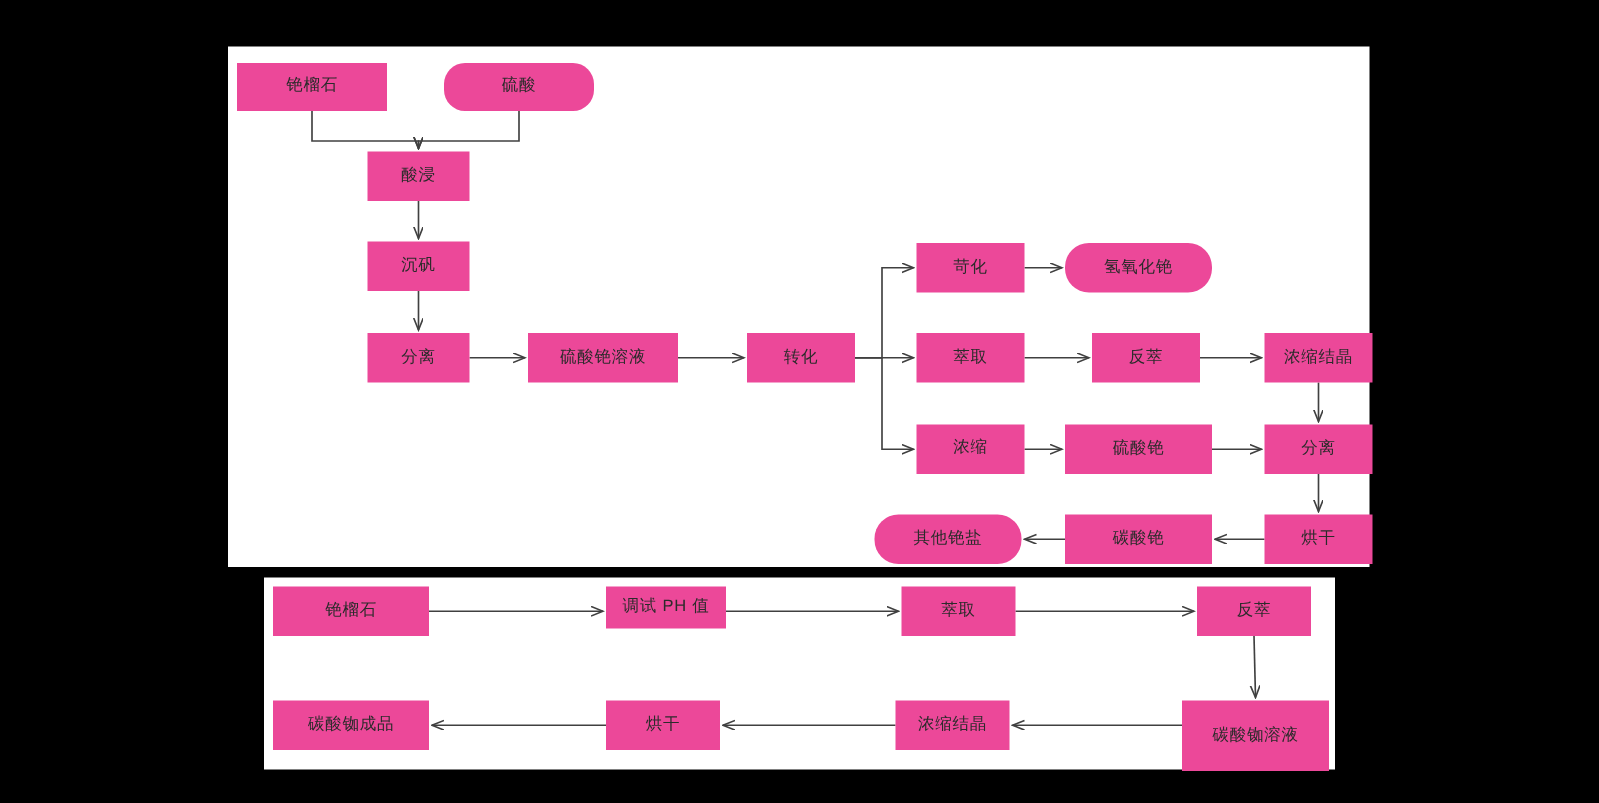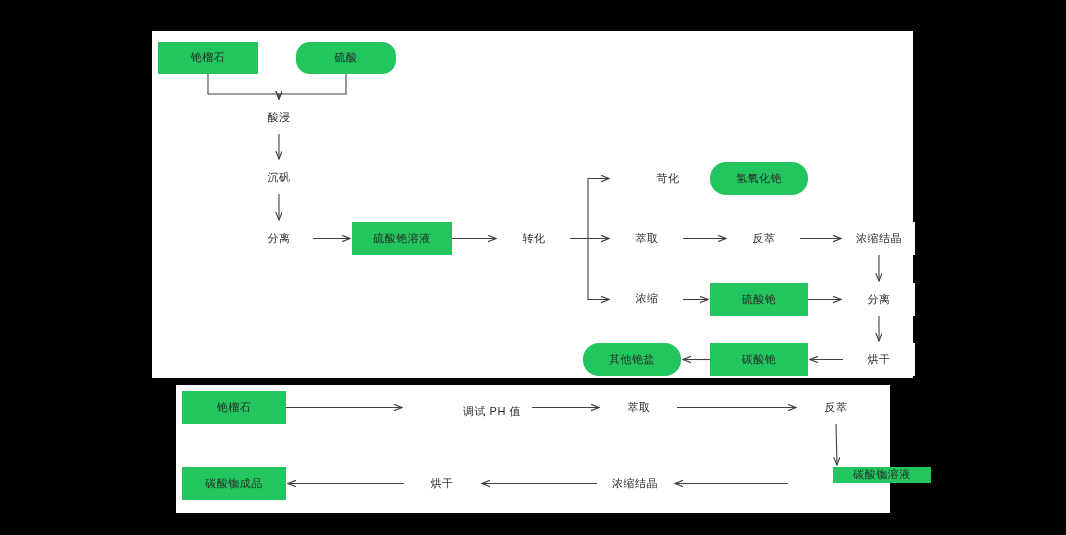--- a/index.html
+++ b/index.html
@@ -7,22 +7,22 @@
        font-family:"Liberation Sans","DejaVu Sans",sans-serif;}
   #stage{position:relative;width:1066px;height:535px;background:#000;}
   .panel{position:absolute;background:#ffffff;}
   #panel-top{left:152px;top:31px;width:761px;height:347px;}
   #panel-bottom{left:176px;top:385px;width:714px;height:128px;}
   svg.edges{position:absolute;left:0;top:0;width:1066px;height:535px;
             pointer-events:none;overflow:visible;}
   .node{position:absolute;display:flex;align-items:center;justify-content:center;
         box-sizing:border-box;font-size:11px;color:#2b2b2b;letter-spacing:.5px;
         line-height:1.2;text-align:center;white-space:nowrap;}
-  .node.peach{background:#22c55e;}
-  .node.blue{background:#ffffff;}
+  .node.peach{background:#ec4899;}
+  .node.blue{background:#ec4899;}
 </style>
 </head>
 <body>
 
 <div id="stage">
 
   <div class="panel" id="panel-top"></div>
   <div class="panel" id="panel-bottom"></div>
 
   <svg class="edges" id="edge-layer">
@@ -75,21 +75,21 @@
       </div>
       <div class="node blue" style="left: 245px; top: 222px; width: 68px; height: 33px;">
         <span>分离</span>
       </div>
       <div class="node peach" style="left: 352px; top: 222px; width: 100px; height: 33px; align-items: center;">
         <span>硫酸铯溶液</span>
       </div>
       <div class="node blue" style="left: 498px; top: 222px; width: 72px; height: 33px;">
         <span>转化</span>
       </div>
-      <div class="node blue" style="left: 611px; top: 162px; width: 92px; height: 33px; margin-left: 11px;">
+      <div class="node blue" style="left: 611px; top: 162px; width: 72px; height: 33px;">
         <span>苛化</span>
       </div>
       <div class="node peach" style="left: 710px; top: 162px; width: 98px; height: 33px; border-radius: 16px;">
         <span>氢氧化铯</span>
       </div>
       <div class="node blue" style="left: 611px; top: 222px; width: 72px; height: 33px;">
         <span>萃取</span>
       </div>
       <div class="node blue" style="left: 728px; top: 222px; width: 72px; height: 33px;">
         <span>反萃</span>
@@ -111,30 +111,30 @@
       </div>
       <div class="node peach" style="left: 710px; top: 343px; width: 98px; height: 33px;">
         <span>碳酸铯</span>
       </div>
       <div class="node blue" style="left: 843px; top: 343px; width: 72px; height: 33px;">
         <span>烘干</span>
       </div>
       <div class="node peach" style="left: 182px; top: 391px; width: 104px; height: 33px;">
         <span>铯榴石</span>
       </div>
-      <div class="node blue" style="left: 404px; top: 391px; width: 80px; height: 42px; margin-left: 48px;">
+      <div class="node blue" style="left: 404px; top: 391px; width: 80px; height: 28px;">
         <span>调试 PH 值</span>
       </div>
       <div class="node blue" style="left: 601px; top: 391px; width: 76px; height: 33px;">
         <span>萃取</span>
       </div>
       <div class="node blue" style="left: 798px; top: 391px; width: 76px; height: 33px;">
         <span>反萃</span>
       </div>
-      <div class="node peach" style="left: 788px; top: 467px; width: 98px; height: 16px; margin-left: 45px;">
+      <div class="node peach" style="left: 788px; top: 467px; width: 98px; height: 47px;">
         <span>碳酸铷溶液</span>
       </div>
       <div class="node blue" style="left: 597px; top: 467px; width: 76px; height: 33px;">
         <span>浓缩结晶</span>
       </div>
       <div class="node blue" style="left: 404px; top: 467px; width: 76px; height: 33px;">
         <span>烘干</span>
       </div>
       <div class="node peach" style="left: 182px; top: 467px; width: 104px; height: 33px;">
         <span>碳酸铷成品</span>

